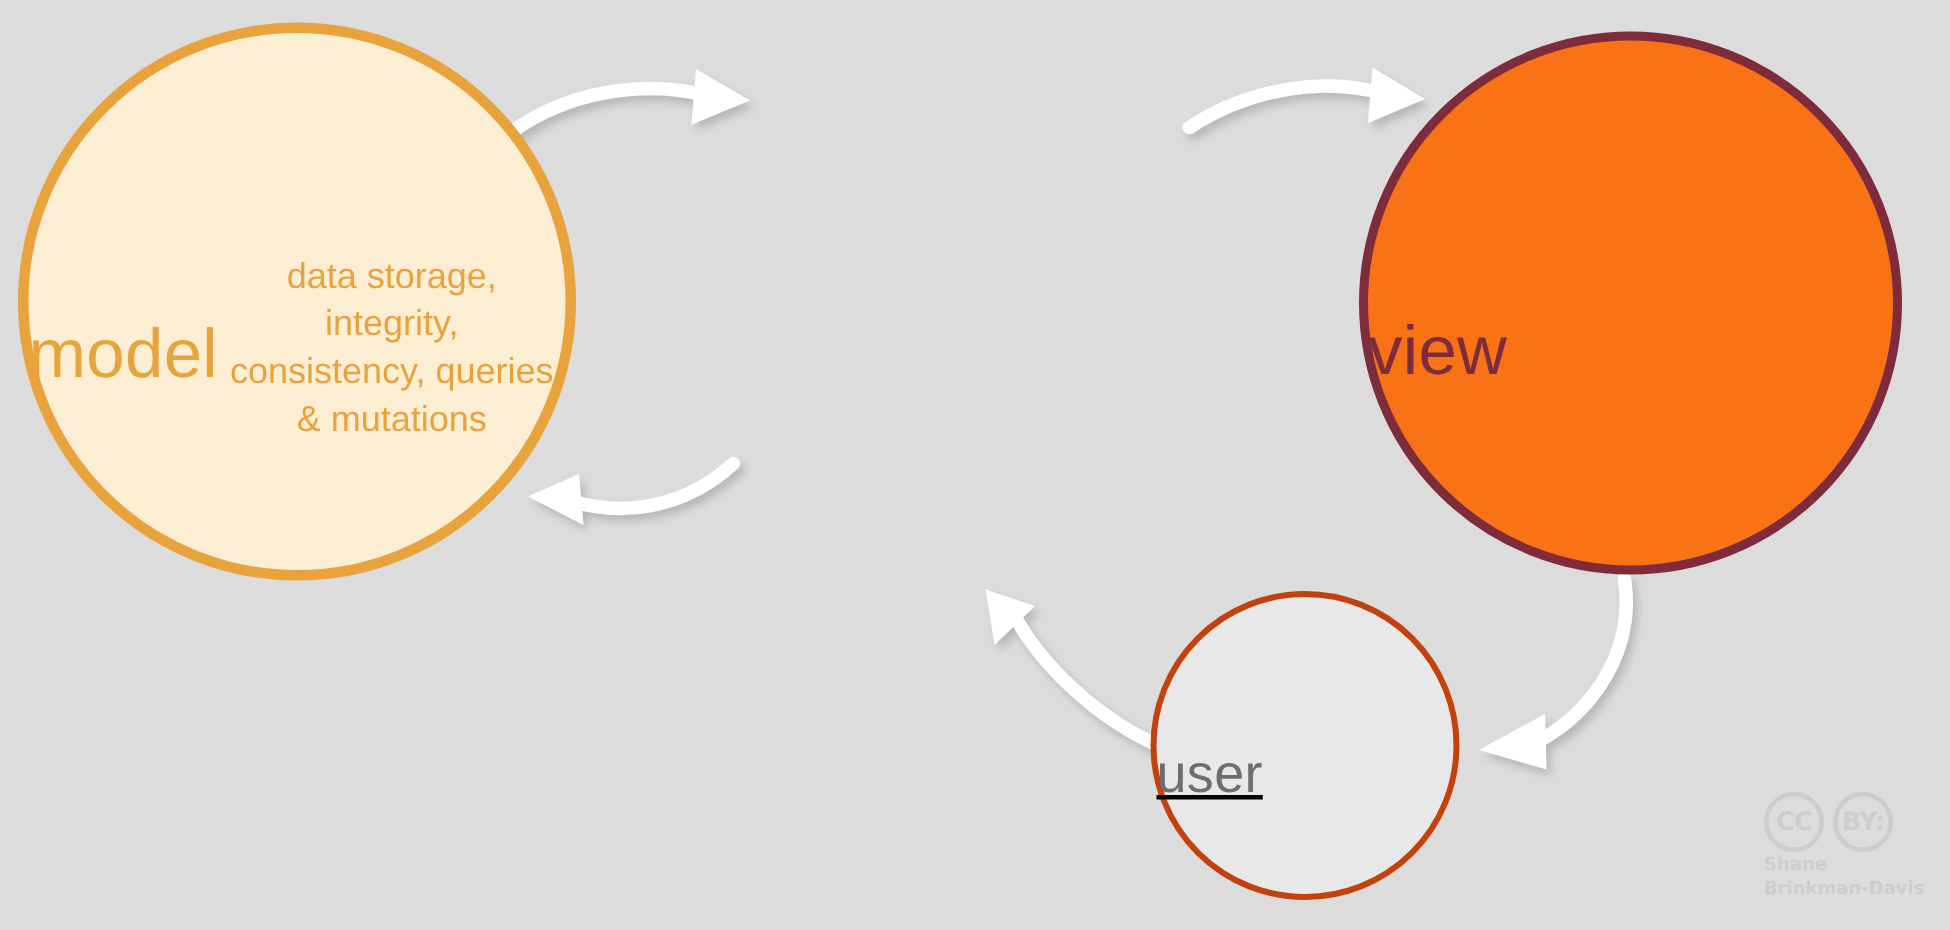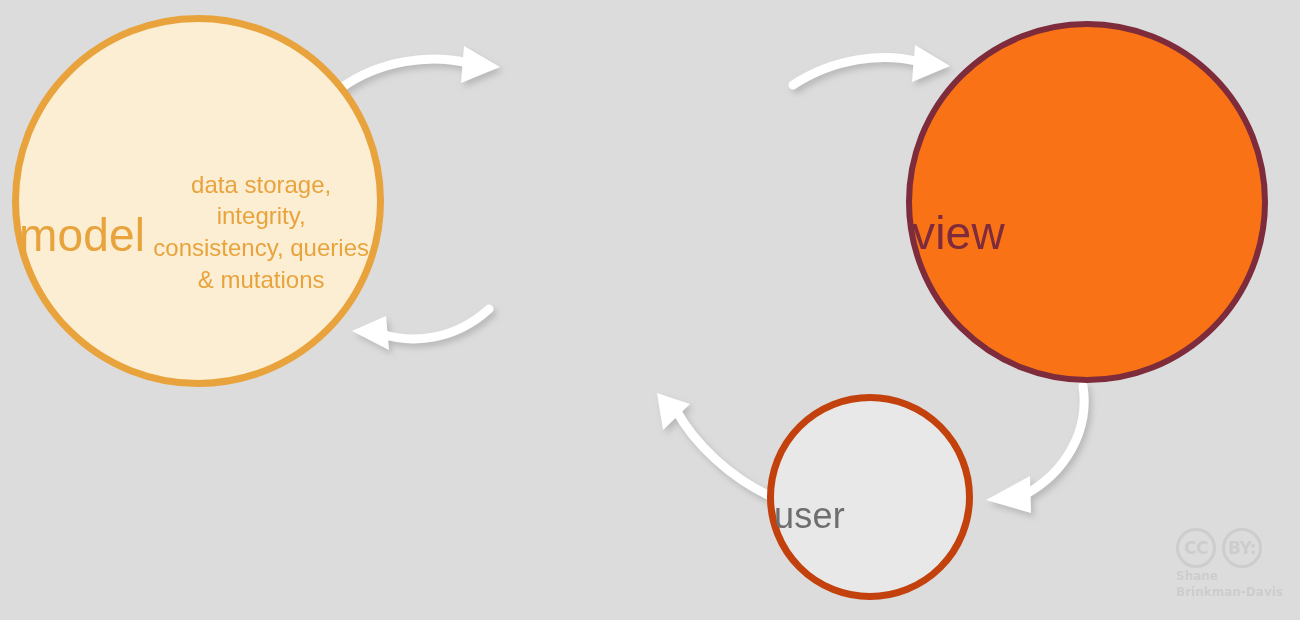--- a/index.html
+++ b/index.html
@@ -109,21 +109,22 @@
     width: 280px;
   }
 
   
   #node-user {
     left: 767px;
     top: 394px;
     width: 206px;
     height: 206px;
     background: #e8e8e8;
-    border: 7px solid #c2410c;
+    border: 4px solid #c2410c;
+    text-decoration: underline;
   }
   #node-user .node-title {
     color: #6e6e6e;
     font-size: 36px;
     margin-top: 38px;
   }
   #node-user .node-desc {
     color: #6e6e6e;
     font-size: 16px;
     margin-top: 10px;

